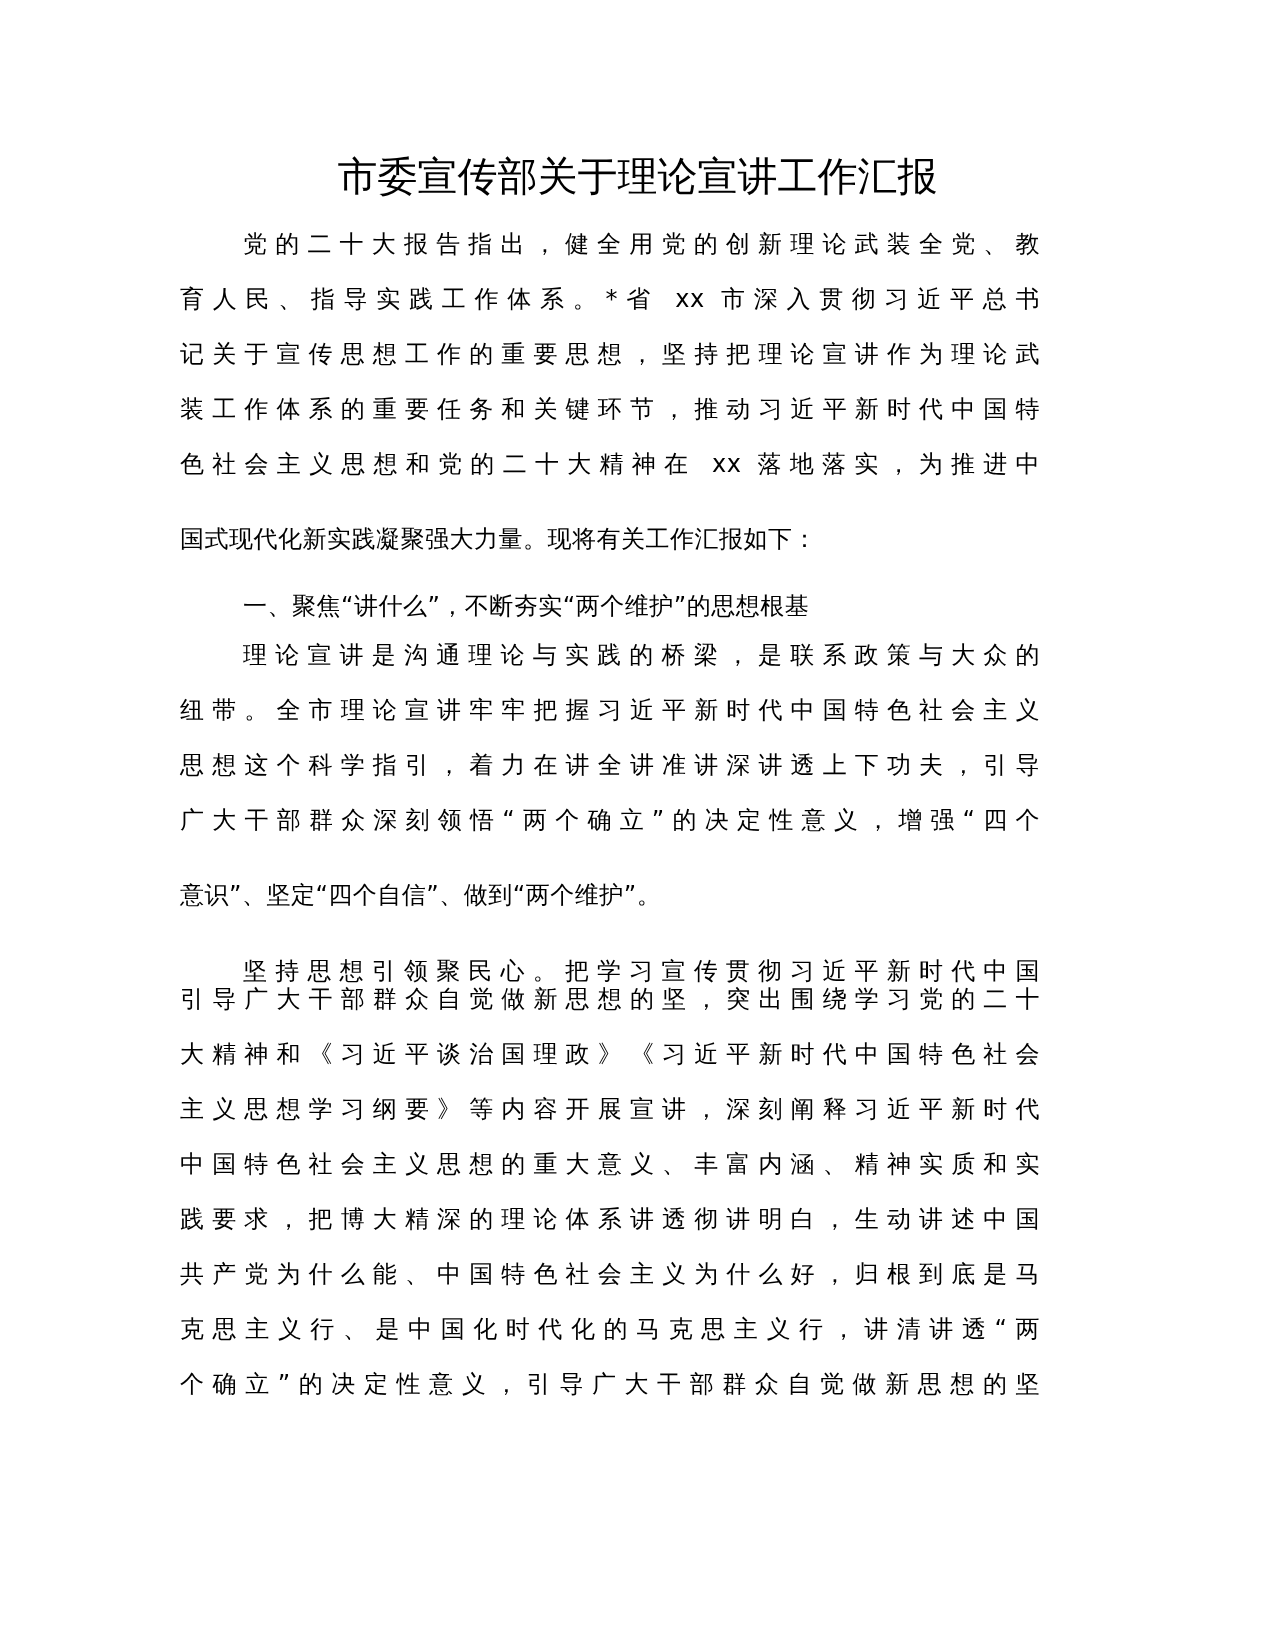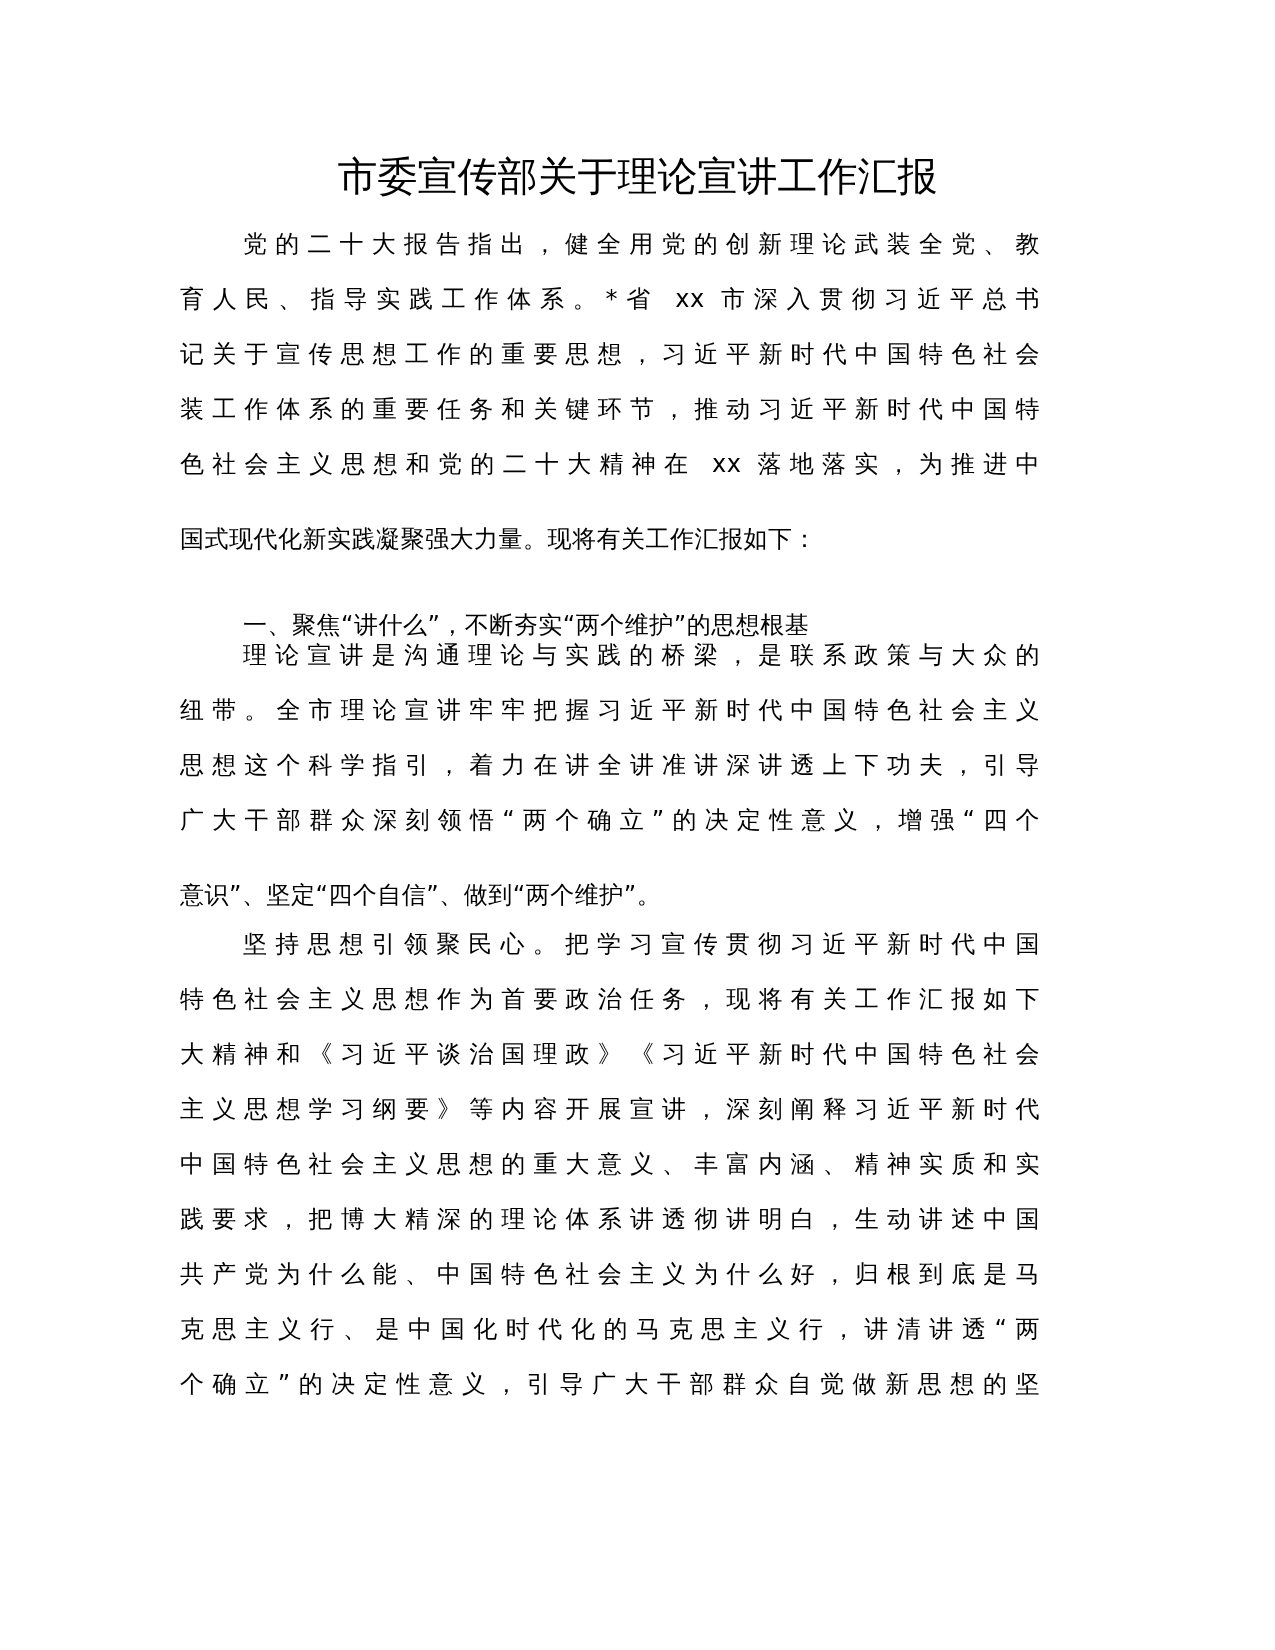--- a/index.html
+++ b/index.html
@@ -56,41 +56,41 @@
 </head>
 <body>
 
 <div class="page">
 
   <div class="title">市委宣传部关于理论宣讲工作汇报</div>
 
   <div>
     <div class="line indent" style="top:224px;">党的二十大报告指出，健全用党的创新理论武装全党、教</div>
     <div class="line" style="top:279px;">育人民、指导实践工作体系。*省 xx 市深入贯彻习近平总书</div>
-    <div class="line" style="top:334px;">记关于宣传思想工作的重要思想，习近平新时代中国特色社会</div>
+    <div class="line" style="top:334px;">记关于宣传思想工作的重要思想，坚持把理论宣讲作为理论武</div>
     <div class="line" style="top:389px;">装工作体系的重要任务和关键环节，推动习近平新时代中国特</div>
     <div class="line" style="top:444px;">色社会主义思想和党的二十大精神在 xx 落地落实，为推进中</div>
     <div class="line last" style="top:499px;">国式现代化新实践凝聚强大力量。现将有关工作汇报如下：</div>
   </div>
 
   <div>
-    <div class="line indent last" style="top:585px;">一、聚焦“讲什么”，不断夯实“两个维护”的思想根基</div>
+    <div class="line indent last" style="top:566px;">一、聚焦“讲什么”，不断夯实“两个维护”的思想根基</div>
   </div>
 
   <div>
     <div class="line indent" style="top:635px;">理论宣讲是沟通理论与实践的桥梁，是联系政策与大众的</div>
     <div class="line" style="top:690px;">纽带。全市理论宣讲牢牢把握习近平新时代中国特色社会主义</div>
     <div class="line" style="top:745px;">思想这个科学指引，着力在讲全讲准讲深讲透上下功夫，引导</div>
     <div class="line" style="top:800px;">广大干部群众深刻领悟“两个确立”的决定性意义，增强“四个</div>
     <div class="line last" style="top:855px;">意识”、坚定“四个自信”、做到“两个维护”。</div>
   </div>
 
   <div>
-    <div class="line indent" style="top:924px;">坚持思想引领聚民心。把学习宣传贯彻习近平新时代中国</div>
-    <div class="line" style="top:979px;">特色社会主义思想作为首要政治任务，现将有关工作汇报如下</div>
+    <div class="line indent" style="top:951px;">坚持思想引领聚民心。把学习宣传贯彻习近平新时代中国</div>
+    <div class="line" style="top:979px;">引导广大干部群众自觉做新思想的坚，突出围绕学习党的二十</div>
     <div class="line" style="top:1034px;">大精神和《习近平谈治国理政》《习近平新时代中国特色社会</div>
     <div class="line" style="top:1089px;">主义思想学习纲要》等内容开展宣讲，深刻阐释习近平新时代</div>
     <div class="line" style="top:1144px;">中国特色社会主义思想的重大意义、丰富内涵、精神实质和实</div>
     <div class="line" style="top:1199px;">践要求，把博大精深的理论体系讲透彻讲明白，生动讲述中国</div>
     <div class="line" style="top:1254px;">共产党为什么能、中国特色社会主义为什么好，归根到底是马</div>
     <div class="line" style="top:1309px;">克思主义行、是中国化时代化的马克思主义行，讲清讲透“两</div>
     <div class="line" style="top:1364px;">个确立”的决定性意义，引导广大干部群众自觉做新思想的坚</div>
   </div>
 
 </div>

